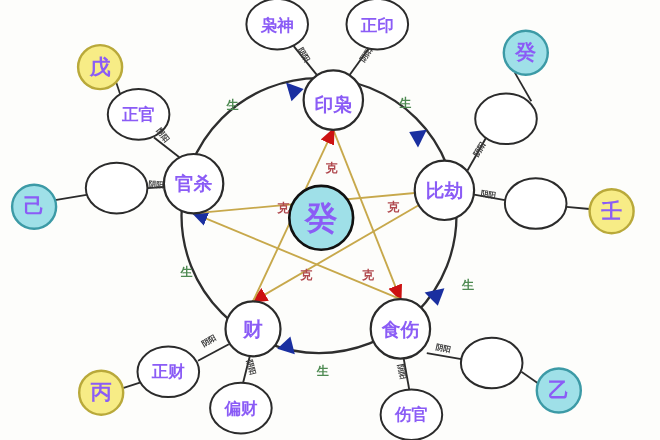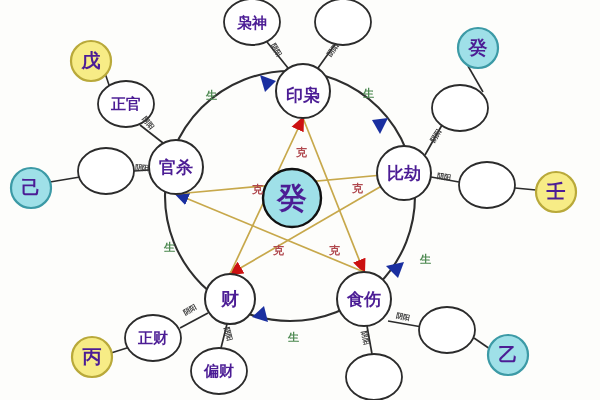--- a/index.html
+++ b/index.html
@@ -11,21 +11,21 @@
     position:relative;
   }
   #stage{position:absolute;left:0;top:0;width:600px;height:400px;}
   svg{position:absolute;left:0;top:0;width:600px;height:400px;}
 
   .node-label{
     position:absolute;
     display:flex;align-items:center;justify-content:center;
     font-family:"DejaVu Sans","Liberation Sans",sans-serif;
     font-weight:700;
-    color:#4c1d95;
+    color:#8b5cf6;
     pointer-events:none;
     white-space:nowrap;
     letter-spacing:0px;
   }
   .edge-tag{
     position:absolute;
     font-size:7px;
     font-weight:700;
     color:#3a3a3a;
     pointer-events:none;
@@ -142,20 +142,22 @@
 
   <div class="node-label" style="left:262px;top:168px;width:60px;height:60px;font-size:30px;">癸</div>
 
   <div class="node-label" style="left:276px;top:68px;width:54px;height:54px;font-size:17px;">印枭</div>
   <div class="node-label" style="left:377px;top:146px;width:54px;height:54px;font-size:17px;">比劫</div>
   <div class="node-label" style="left:337px;top:272px;width:54px;height:54px;font-size:17px;">食伤</div>
   <div class="node-label" style="left:205px;top:274px;width:50px;height:50px;font-size:18px;">财</div>
   <div class="node-label" style="left:149px;top:140px;width:54px;height:54px;font-size:17px;">官杀</div>
 
   <div class="node-label" style="left:224px;top:0px;width:56px;height:46px;font-size:15px;">枭神</div>
+  <div class="node-label" style="left:315px;top:0px;width:56px;height:46px;font-size:15px;">正印</div>
+  <div class="node-label" style="left:346px;top:354px;width:56px;height:46px;font-size:15px;">伤官</div>
   <div class="node-label" style="left:191px;top:348px;width:56px;height:46px;font-size:15px;">偏财</div>
   <div class="node-label" style="left:125px;top:315px;width:56px;height:46px;font-size:15px;text-align:right;">正财</div>
   <div class="node-label" style="left:98px;top:81px;width:56px;height:46px;font-size:15px;">正官</div>
 
   <div class="node-label" style="left:71px;top:41px;width:40px;height:40px;font-size:19px;">戊</div>
   <div class="node-label" style="left:11px;top:168px;width:40px;height:40px;font-size:19px;">己</div>
   <div class="node-label" style="left:72px;top:337px;width:40px;height:40px;font-size:19px;">丙</div>
   <div class="node-label" style="left:488px;top:335px;width:40px;height:40px;font-size:19px;">乙</div>
   <div class="node-label" style="left:536px;top:172px;width:40px;height:40px;font-size:19px;">壬</div>
   <div class="node-label" style="left:458px;top:28px;width:40px;height:40px;font-size:19px;">癸</div>

